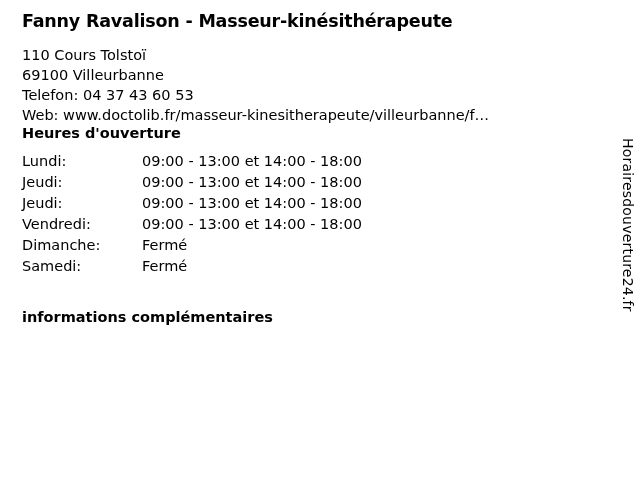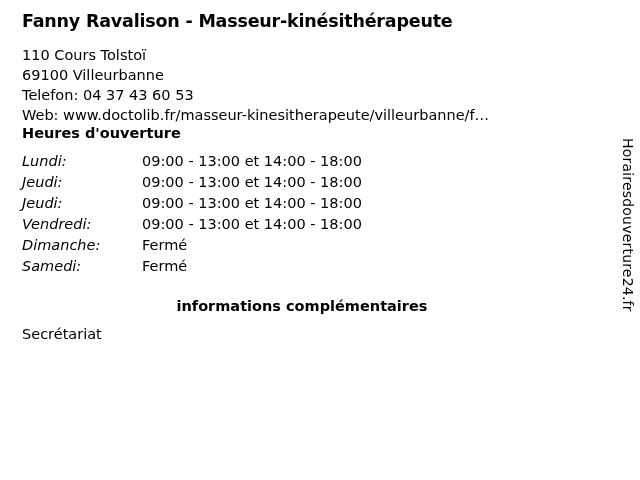--- a/index.html
+++ b/index.html
@@ -53,28 +53,26 @@
   }
   table.hours td {
     padding: 0;
     line-height: 21px;
     vertical-align: top;
     white-space: nowrap;
   }
   td.day {
     width: 120px;
     padding-right: 8px;
-    font-style: italic;
   }
   .extra-head {
     font-size: 14.5px;
     font-weight: bold;
-    margin-top: 21px;
+    margin-top: 32px;
     margin-bottom: 10px;
-    text-align: center;
   }
   .extra-text {
     font-size: 14.5px;
     line-height: 20px;
   }
   .sidebrand {
     position: absolute;
     right: 4px;
     top: 138px;
     font-size: 14px;
@@ -124,19 +122,18 @@
           <td class="val">Fermé</td>
         </tr>
         <tr>
           <td class="day">Samedi:</td>
           <td class="val">Fermé</td>
         </tr>
       </tbody>
     </table>
 
     <div class="extra-head">informations complémentaires</div>
-    <div class="extra-text">Secrétariat</div>
 
   </div>
 
   <div class="sidebrand">Horairesdouverture24.fr</div>
 
 </div>
 
 </body></html>

